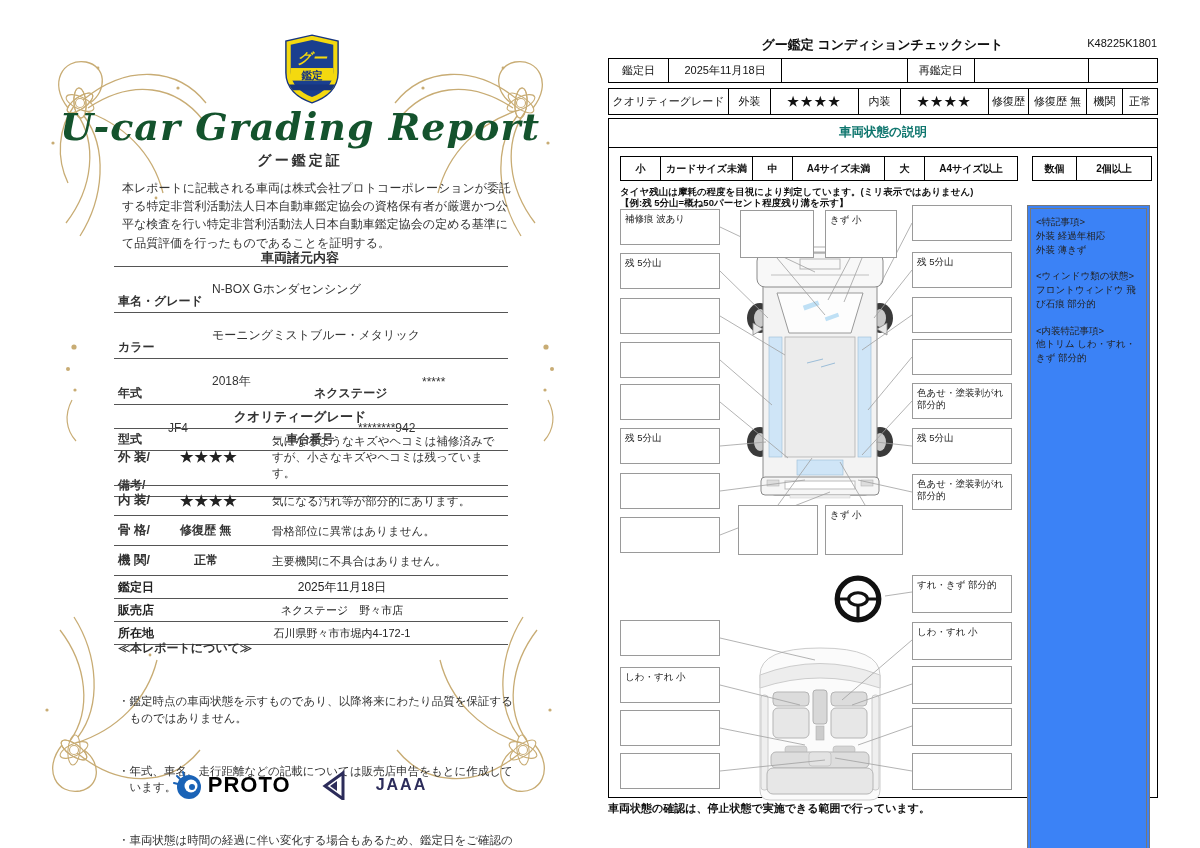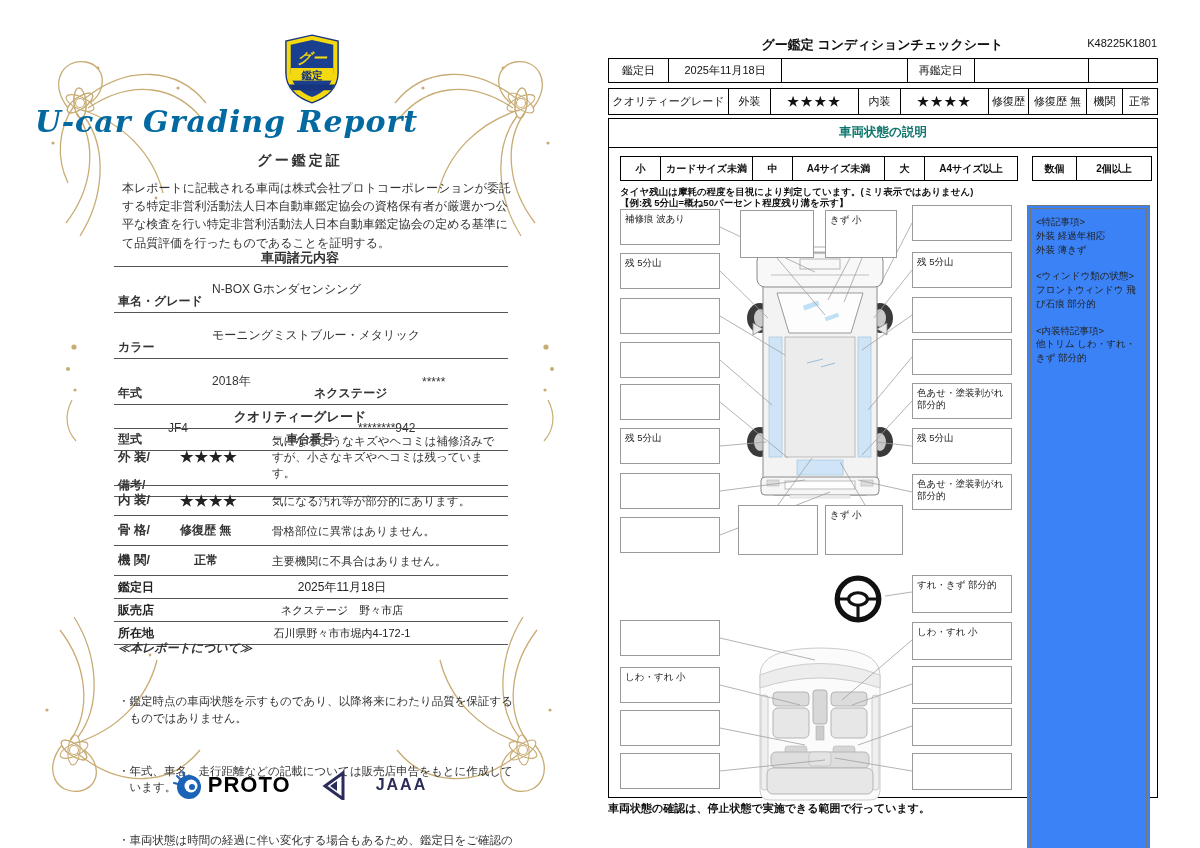--- a/index.html
+++ b/index.html
@@ -6,23 +6,23 @@
   html,body { width:1200px; height:848px; background:#fff; font-family:"Liberation Sans",sans-serif; color:#222; position:relative; overflow:hidden; }
 
   
   .lpage { position:absolute; left:0; top:0; width:600px; height:848px; }
   .ornament { position:absolute; pointer-events:none; }
   .flipx { transform:scaleX(-1); }
   .flipy { transform:scaleY(-1); }
   .flipxy { transform:scale(-1,-1); }
 
   .badge { position:absolute; left:283px; top:33px; width:58px; height:72px; }
-  .lp-title { position:absolute; left:35px; top:104px; width:530px; 
+  .lp-title { position:absolute; left:35px; top:104px; width:530px; text-align:center;
               font-family:"DejaVu Serif",serif; font-style:italic; font-weight:bold;
-              font-size:30px; color:#0369a1; letter-spacing:1px; }
+              font-size:38px; color:#14532d; letter-spacing:1px; }
   .lp-cert { position:absolute; left:35px; top:152px; width:530px; text-align:center;
              font-size:14px; font-weight:bold; letter-spacing:3px; color:#333; }
   .lp-intro { position:absolute; left:122px; top:179px; width:396px; font-size:12px;
               line-height:1.52; color:#333; text-align:left; }
   .lp-sec-title { position:absolute; left:35px; width:530px; text-align:center;
                   font-size:13px; font-weight:bold; color:#333; }
   .lp-table { position:absolute; left:114px; width:394px; border-top:1px solid #555; }
   .srow { display:flex; align-items:center; min-height:27px; border-bottom:1px solid #555;
           font-size:12px; color:#333; padding:2px 4px; }
   .srow .lab { font-weight:bold; flex:none;margin-top:24px; }
@@ -31,21 +31,21 @@
   .grow .glab { width:62px; font-weight:bold; font-size:12.5px; flex:none; }
   .grow .gval { width:92px; flex:none; font-weight:bold; }
   .grow .gval.stars { font-size:15px; letter-spacing:1px; color:#222; }
   .grow .gdesc { flex:1; line-height:1.4; }
   .mrow { display:flex; align-items:center; min-height:23px; border-bottom:1px solid #555;
           font-size:12px; padding:2px 4px; }
   .mrow .lab { width:62px; font-weight:bold; flex:none; }
   .mrow .val { flex:1; text-align:center; }
   .lp-about { position:absolute; left:118px; top:640px; width:402px; font-size:11.5px;
               color:#333; line-height:1.45; }
-  .lp-about .ttl { font-weight:bold; margin-bottom:0; font-size:12px;font-style:italic; }
+  .lp-about .ttl { font-weight:bold; margin-bottom:0; font-size:12px; }
   .lp-about .itm { text-indent:-1em; padding-left:1em; margin-bottom:1px;margin-top:36px; }
   .lp-logos { position:absolute; left:35px; top:770px; width:530px; display:flex;
               justify-content:center; align-items:center; gap:30px; }
   .logo { display:flex; align-items:center; gap:5px; }
   .logo-proto-text { font-size:22px; font-weight:bold; color:#000000; letter-spacing:1px; }
   .logo-jaaa-text { font-size:16px; font-weight:bold; color:#2c2c5a; letter-spacing:2px;margin-left:24px; }
 
   
   .rpage { position:absolute; left:600px; top:0; width:565px; height:848px; }
   .rp-title { position:absolute; left:0; top:36px; width:565px; text-align:center;

